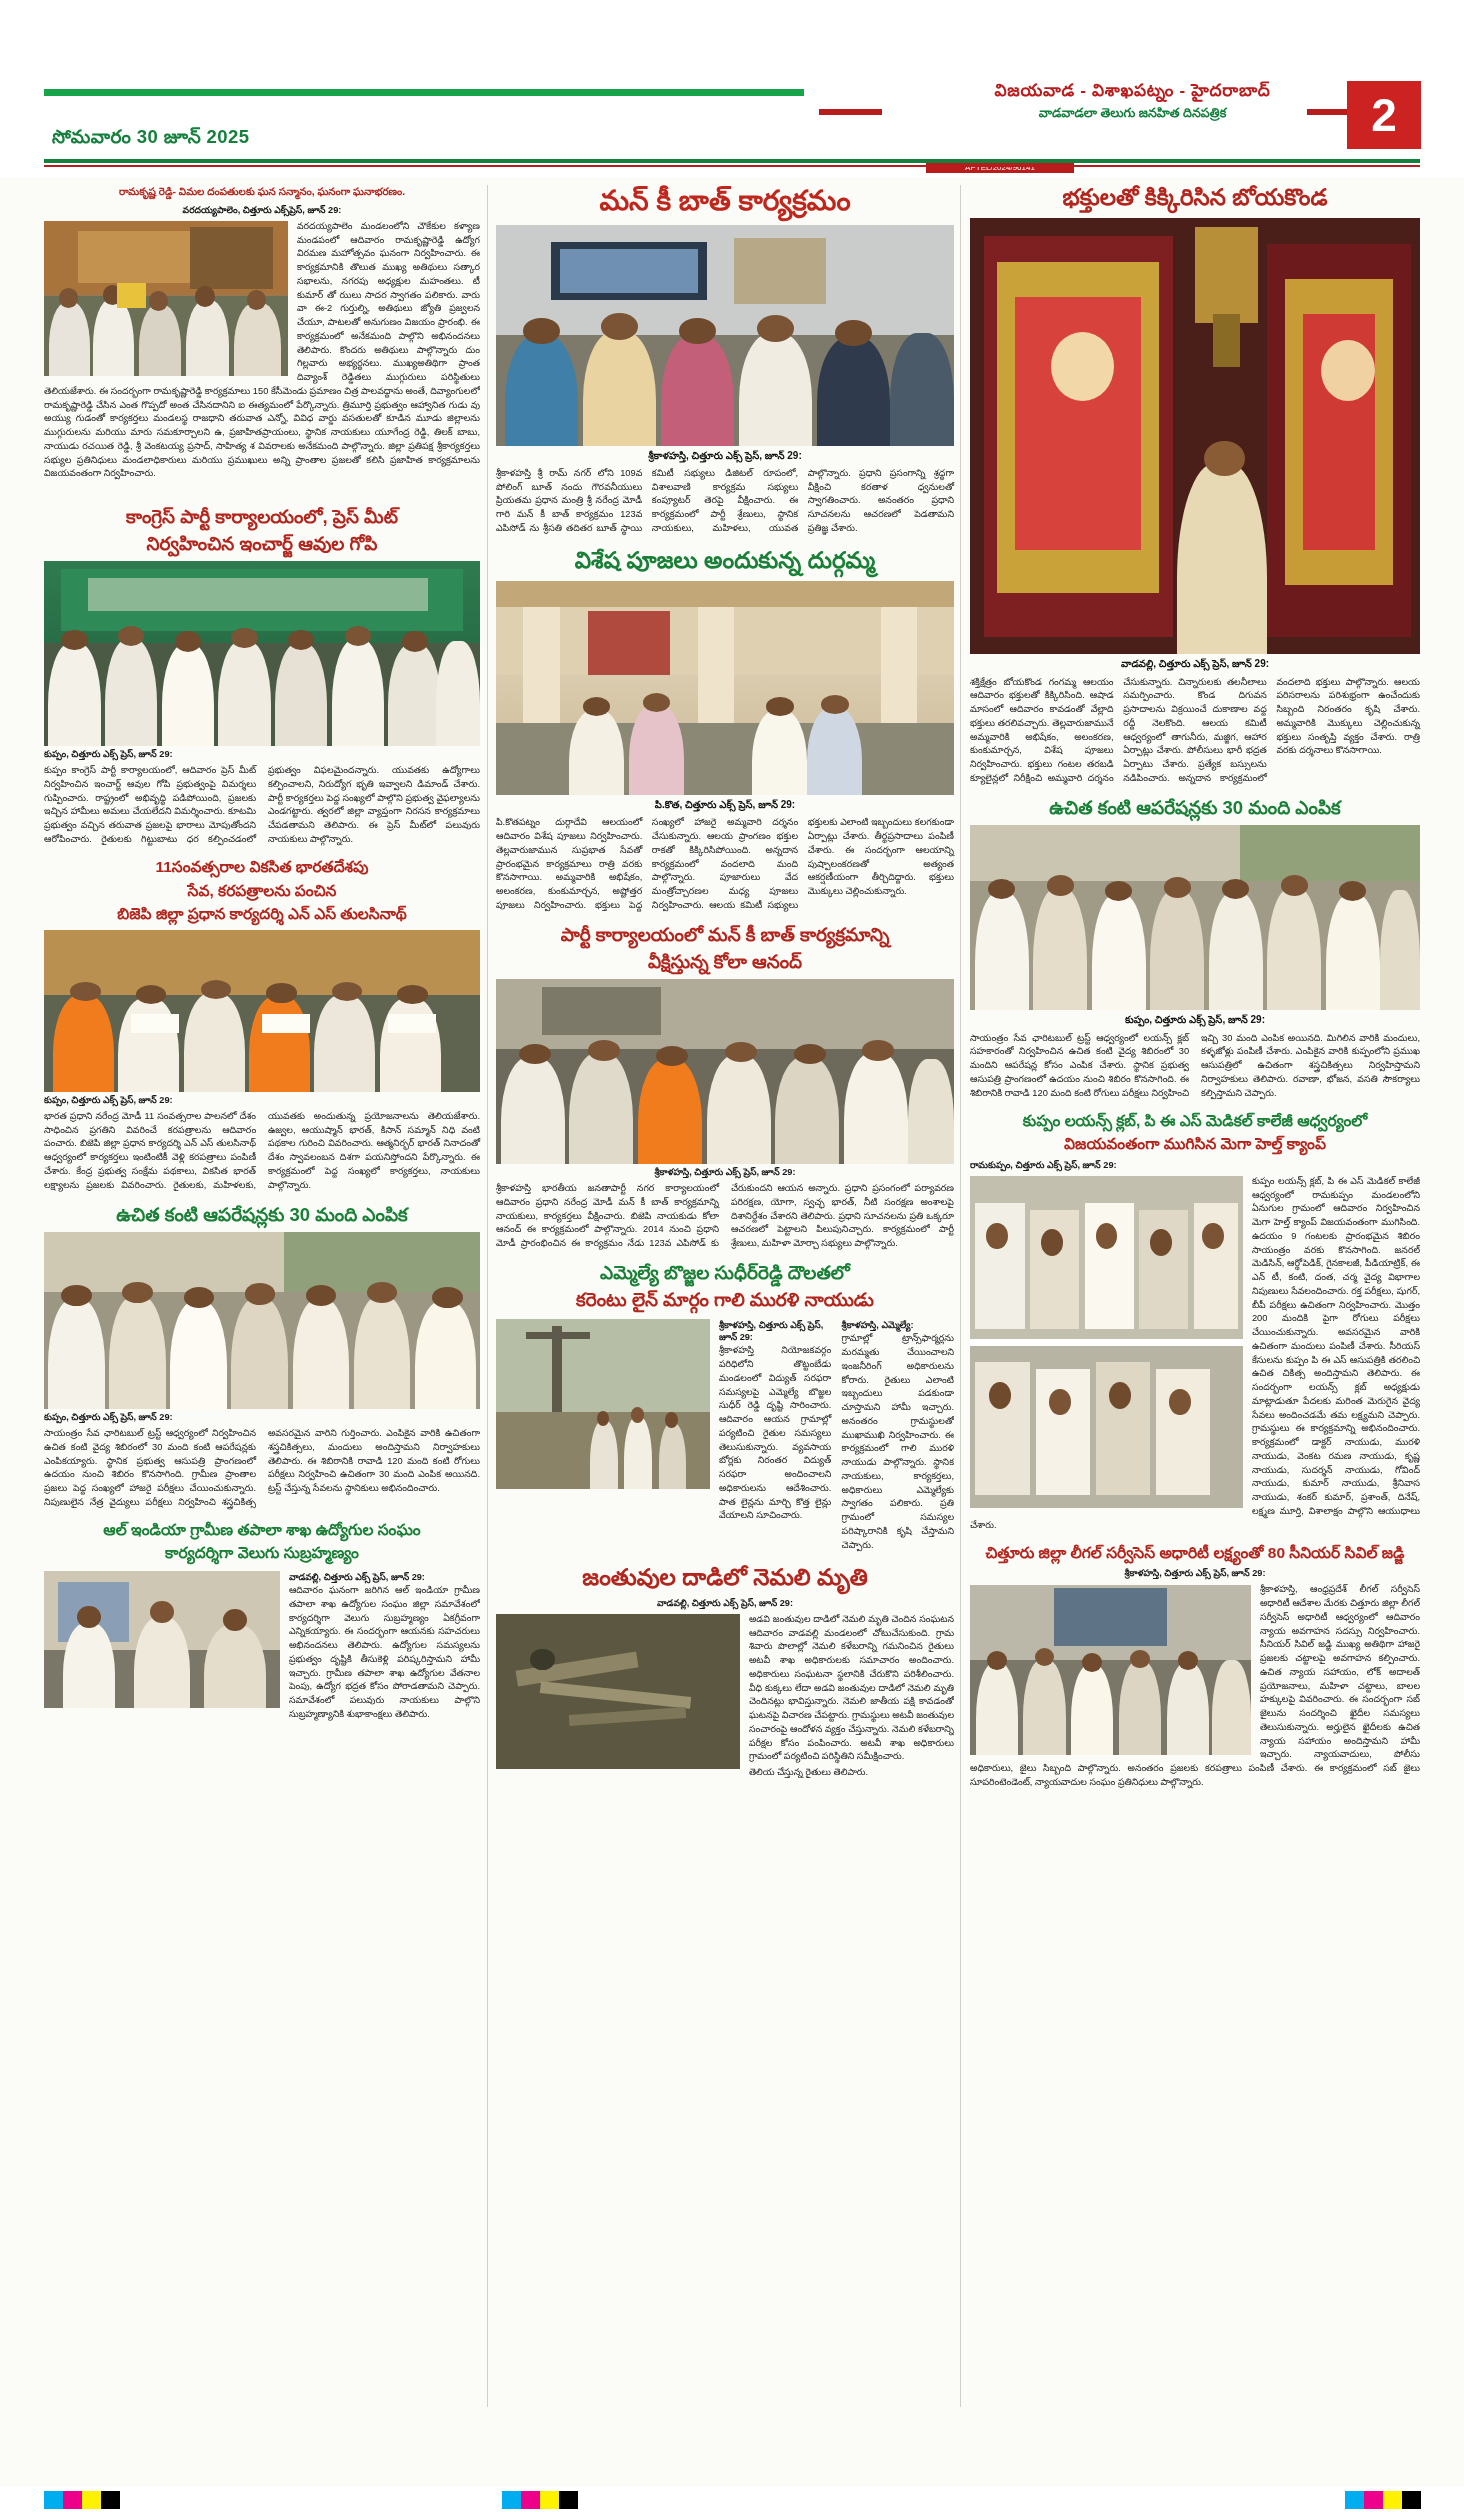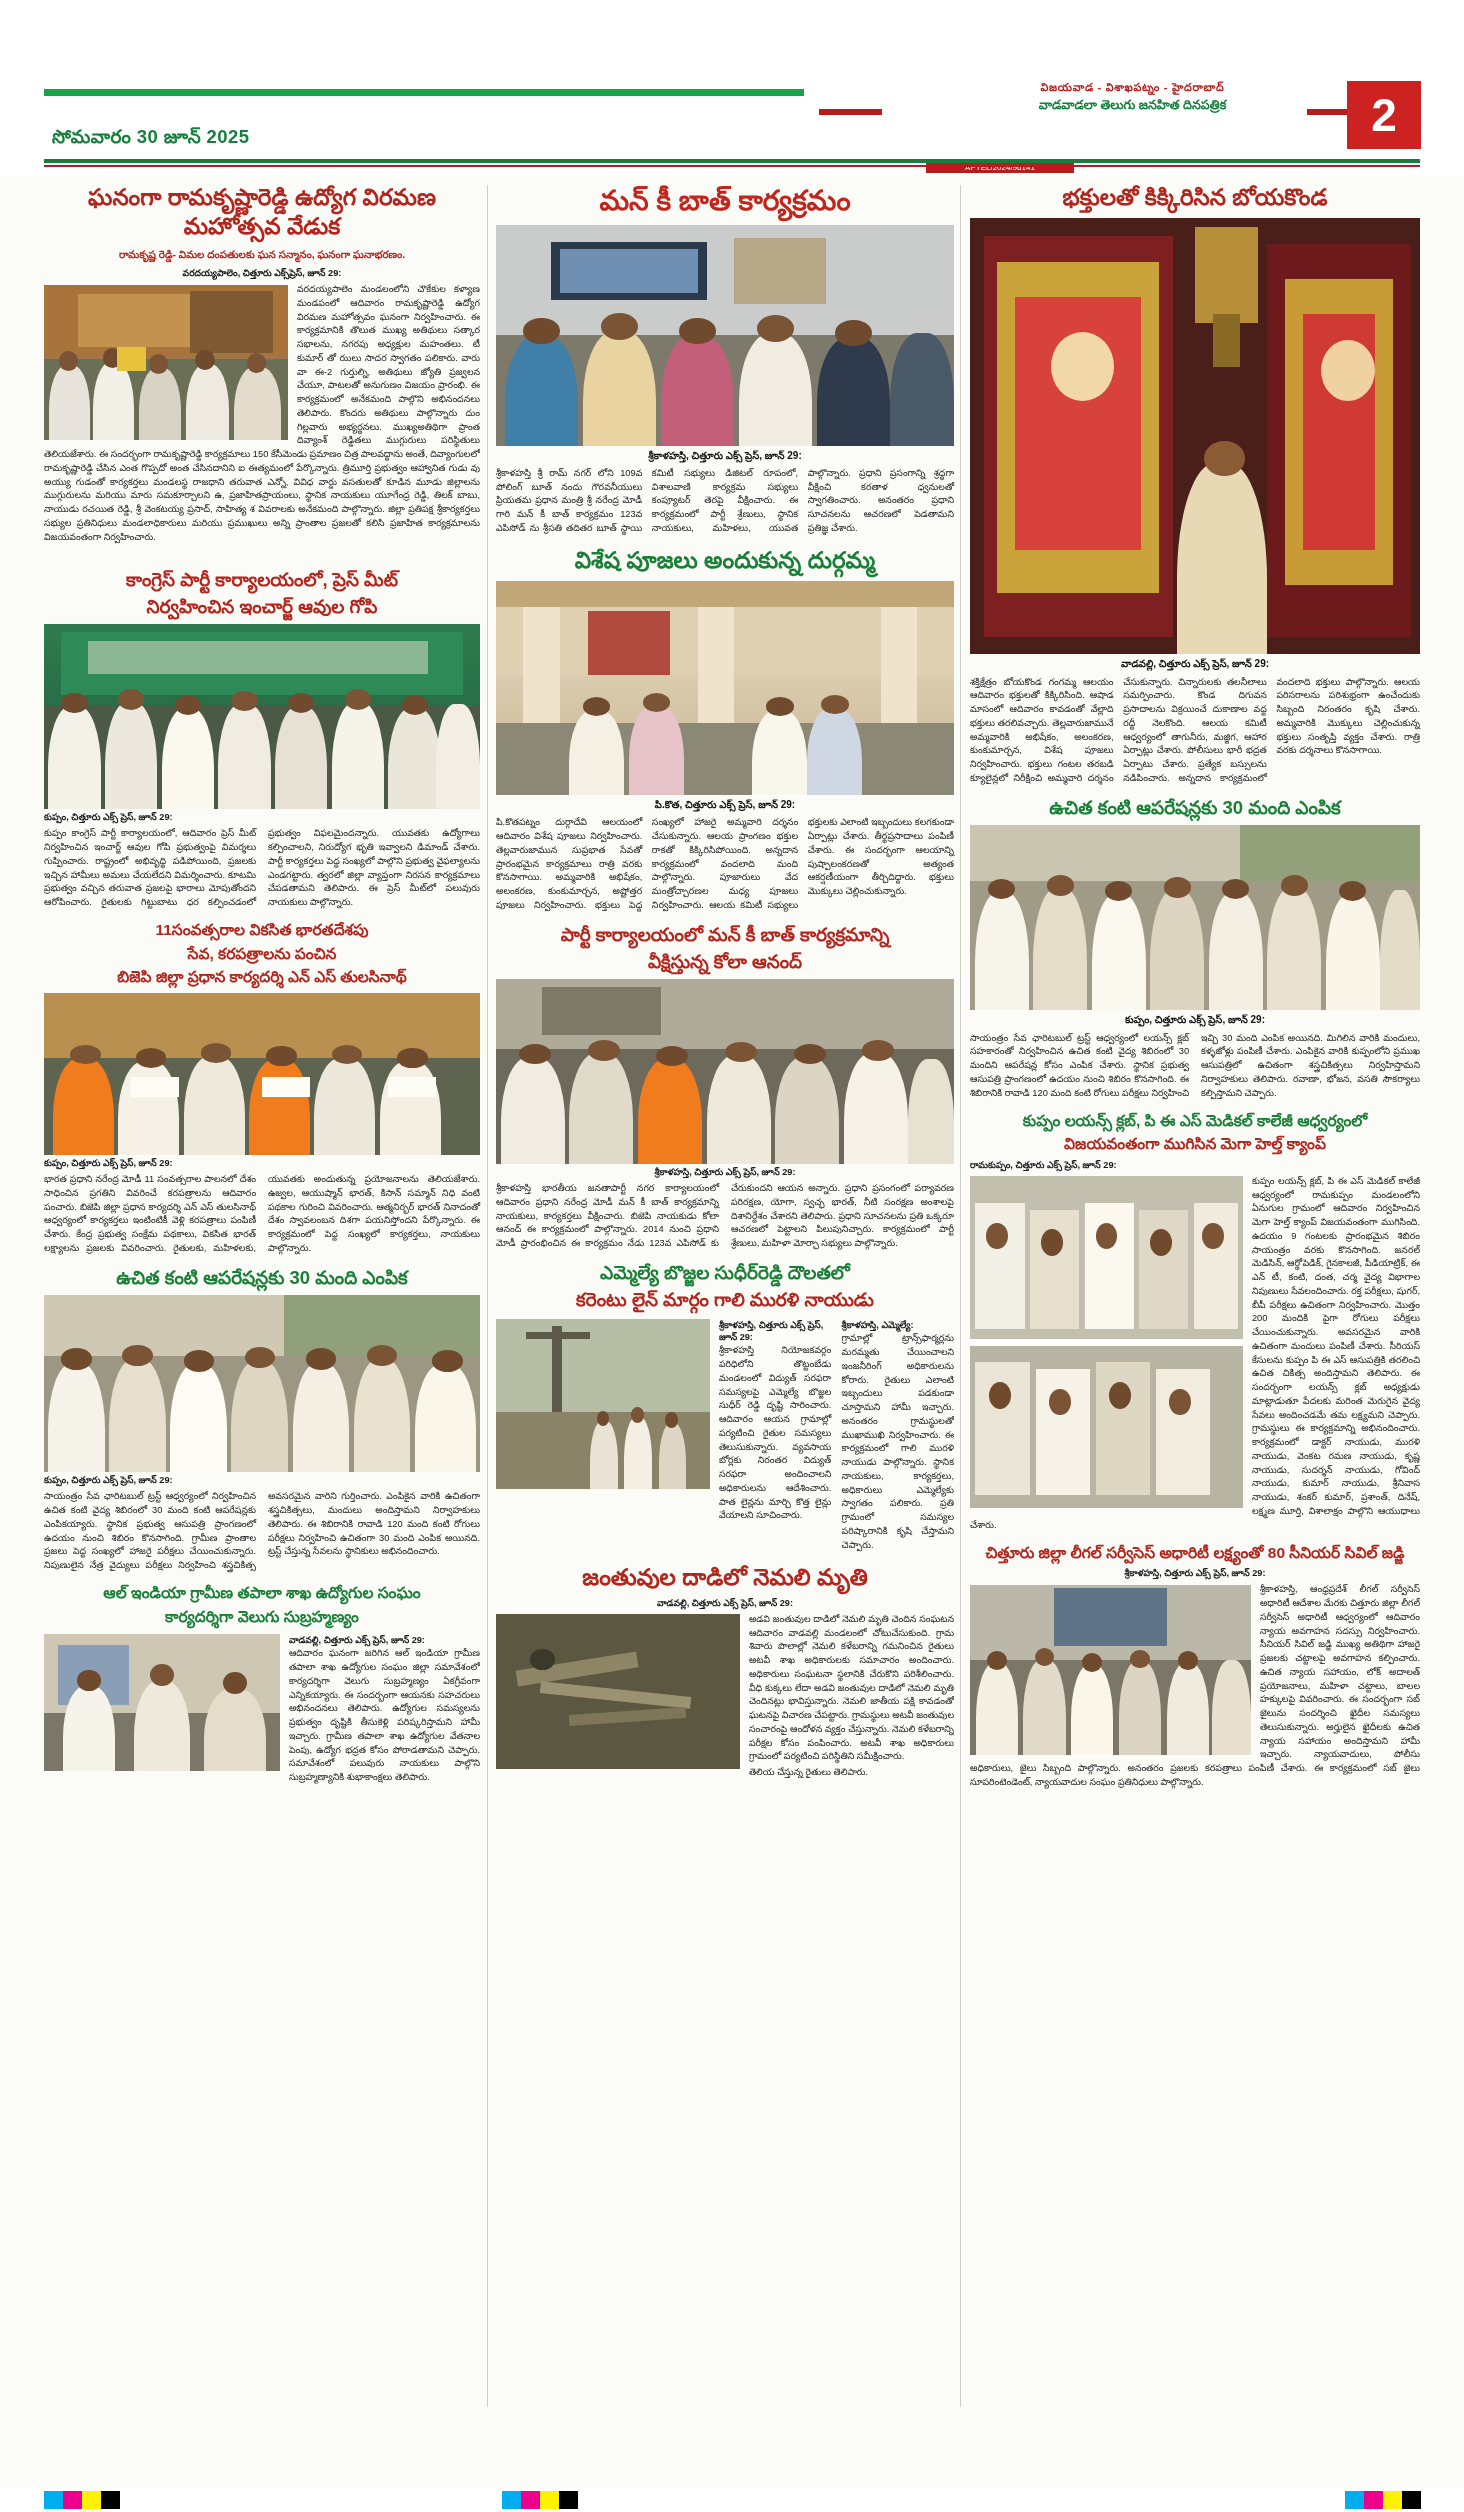--- a/index.html
+++ b/index.html
@@ -56,21 +56,21 @@
     width: 1376px; height: 1.5px;
     background: #b91c1c;
   }
   .logo-wrap {
     position: absolute;
     right: 126px; top: 81px;
     width: 413px;
     text-align: center;
   }
   .logo-top {
-    font-size: 11px;
+    font-size: 17px;
     color: #b91c1c;
     font-weight: bold;
     letter-spacing: 0.7px;
   }
   .logo-main {
     font-size: 43px;
     font-weight: bold;
     color: #c81e1e;
     line-height: 1.05;
     text-shadow: 0.7px 0.7px 0 #7f1d1d;
@@ -234,21 +234,20 @@
     <div class="mast-hr"></div>
     <div class="mast-hr2"></div>
   </div>
 
   <div class="vrule vrule-a"></div>
   <div class="vrule vrule-b"></div>
 
   <div class="col col-1">
 
     <div>
-      <div class="hl hl-lg">ఘనంగా రామకృష్ణారెడ్డి ఉద్యోగ విరమణ మహోత్సవ వేడుక</div>
       <div class="subhl">రామకృష్ణ రెడ్డి- విమల దంపతులకు ఘన సన్మానం, ఘనంగా ఘనాభరణం.</div>
       <div class="footnote" style="font-size:9.2px;font-weight:bold;color:#111;text-align:center;margin-bottom:3px;">వరదయ్యపాలెం, చిత్తూరు ఎక్స్‌ప్రెస్, జూన్ 29:</div>
 
       <div class="wrapbox">
         <div class="photo wrapimg" style="width:244px;height:155px;">
           <div class="ph">
             <div class="ph-sky" style="background:linear-gradient(#b38a5a,#8c5f33);"></div>
             <div class="ph-rect" style="left:0;top:0;width:100%;height:46%;background:#a8743c;"></div>
             <div class="ph-rect" style="left:14%;top:6%;width:48%;height:34%;background:#c4924f;"></div>
             <div class="ph-rect" style="left:60%;top:4%;width:34%;height:40%;background:#7e5a32;"></div>

